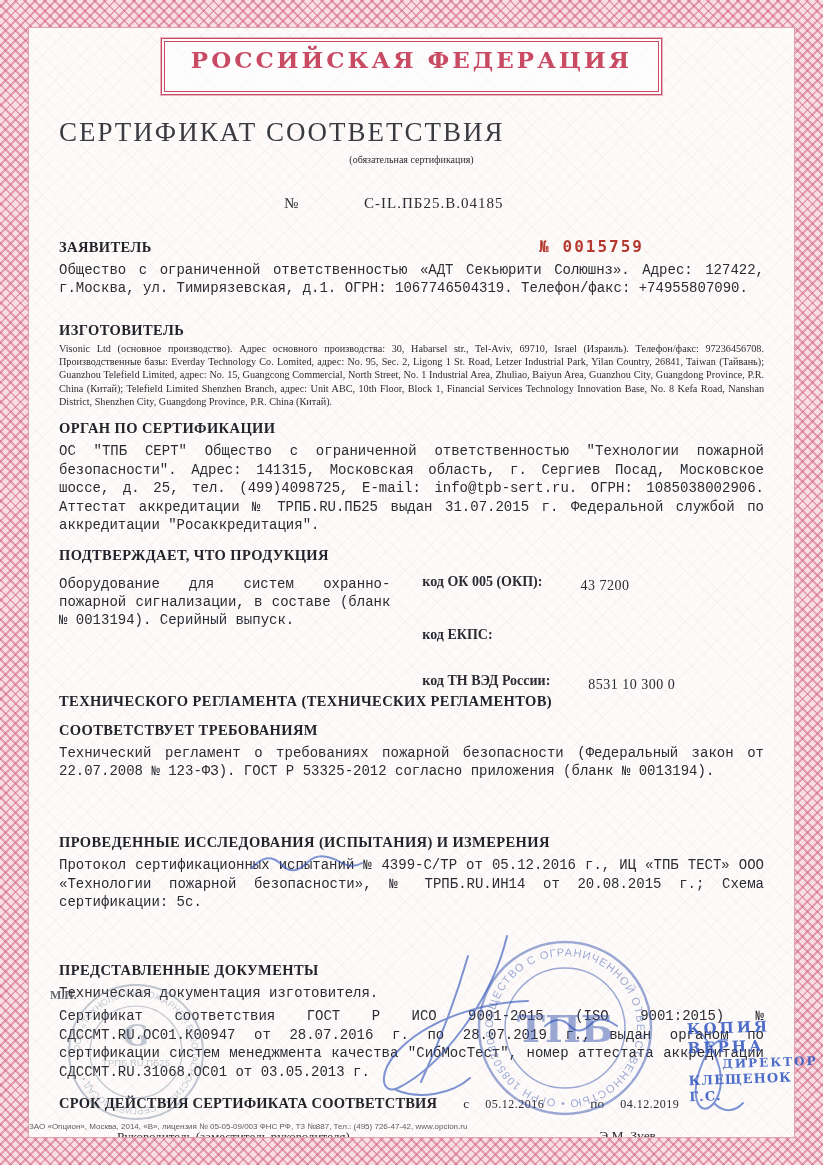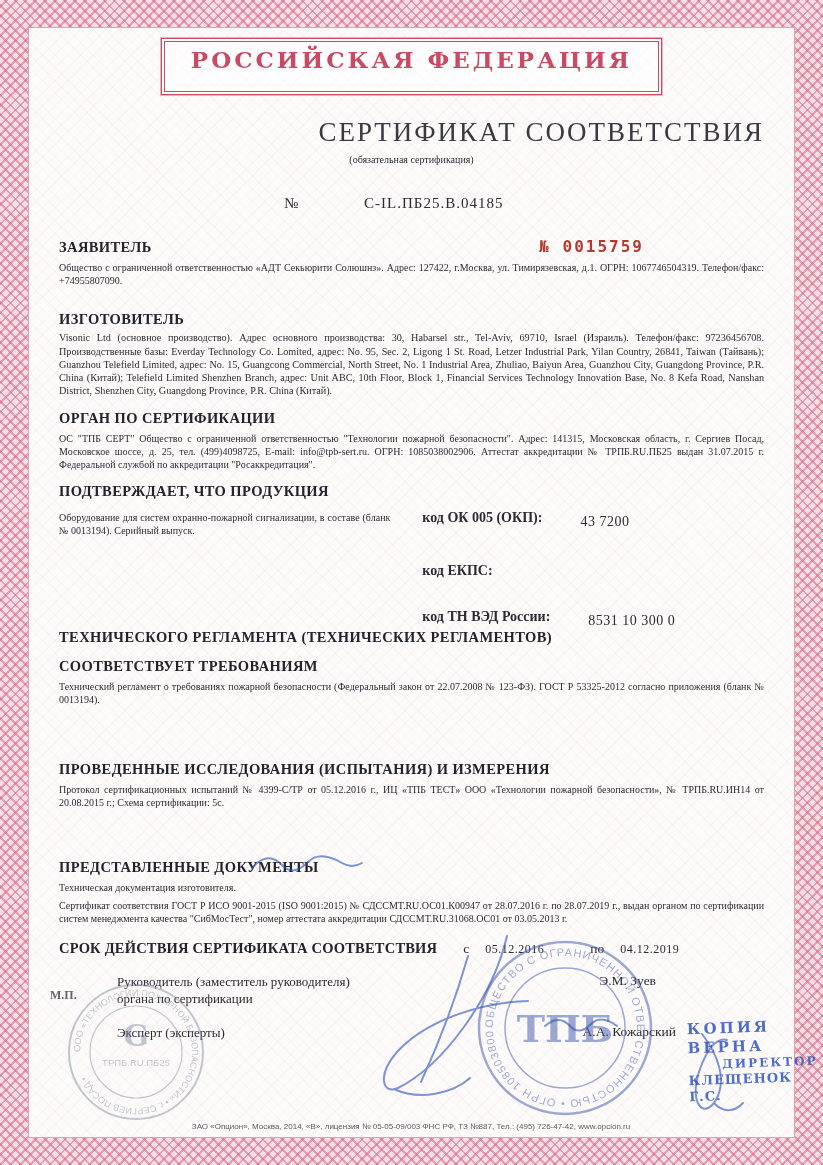--- a/index.html
+++ b/index.html
@@ -36,37 +36,37 @@
     box-shadow:0 0 0 1px #e8b3bf;
     background:rgba(255,255,255,.55);
     padding:4px 26px 18px 26px;
   }
   .banner-text{
     font-family:"DejaVu Serif",serif;
     font-weight:bold;font-size:23px;letter-spacing:3px;
     color:#c84a63;text-shadow:1px 1px 0 rgba(255,255,255,.7);
   }
   .title{
-    text-align:right;margin-top:22px;
+    text-align:left;margin-top:22px;
     font-size:27px;letter-spacing:2px;color:#3a3a42;
   }
   .subtitle{text-align:center;margin-top:6px;font-size:10px;}
   .certnum-row{margin-top:30px;font-size:15px;}
   .no-label{margin-left:225px;}
   .cert-number{margin-left:62px;letter-spacing:1px;}
   .heading{
     font-weight:bold;font-size:14.5px;letter-spacing:.4px;color:#23232b;
   }
   .applicant-row{display:flex;align-items:baseline;margin-top:25px;}
   .blank-number{
     margin-left:auto;margin-right:120px;
     font-family:"DejaVu Sans Mono",monospace;
     font-weight:bold;font-size:16px;letter-spacing:2px;color:#b5392f;
   }
-  p.body{font-size:10px;line-height:1.32;text-align:justify;margin:5px 0 0 0;}
+  p.body{font-size:14px;line-height:1.32;text-align:justify;margin:5px 0 0 0;font-family:Liberation Mono, monospace;}
   p.small{font-size:10.2px;line-height:1.3;text-align:justify;margin:3px 0 0 0;}
   .mt26{margin-top:24px;font-family:Liberation Serif, serif;} .mt12{margin-top:12px;}
   .product-flex{display:flex;margin-top:6px;}
   .product-text{width:47%;}
   .codes{width:53%;box-sizing:border-box;padding-left:32px;padding-top:4px;font-size:14px;}
   .code-row{display:flex;align-items:baseline;}
   .code-row+.code-row{margin-top:37px;}
   .code-row.last{margin-top:30px;}
   .code-label{font-weight:bold;}
   .code-value{margin-left:38px;position:relative;top:4px;letter-spacing:.5px;}
@@ -78,21 +78,21 @@
   .v-date{margin-left:16px;font-size:12px;letter-spacing:.5px;}
   .v-label.to{margin-left:46px;}
   .sig-block{margin-top:16px;}
   .sig-row{display:flex;align-items:flex-start;}
   .sig-labels{margin-left:58px;font-size:13px;line-height:1.35;}
   .sig-name{margin-left:auto;margin-right:108px;font-size:13.5px;white-space:nowrap;}
   .sig-row.row2{margin-top:16px;}
   .sig-row.row2 .sig-name{margin-right:88px;}
   .footer{
     position:absolute;left:0;right:1px;bottom:6px;
-    text-align:center;font-size:8px;color:#5a5a60;
+    text-align:left;font-size:8px;color:#5a5a60;
     font-family:"Liberation Sans",sans-serif;
   }
   .overlay{position:absolute;left:0;top:0;width:823px;height:1165px;pointer-events:none;}
   .copy-stamp{
     position:absolute;left:688px;top:1018px;width:130px;
     color:#2f55c0;opacity:.85;transform:rotate(-2deg);
     font-family:"DejaVu Serif",serif;font-weight:bold;line-height:1.25;
   }
   .copy-l1{font-size:15px;letter-spacing:3px;}
   .copy-l2{font-size:12px;margin-left:34px;letter-spacing:2px;}

